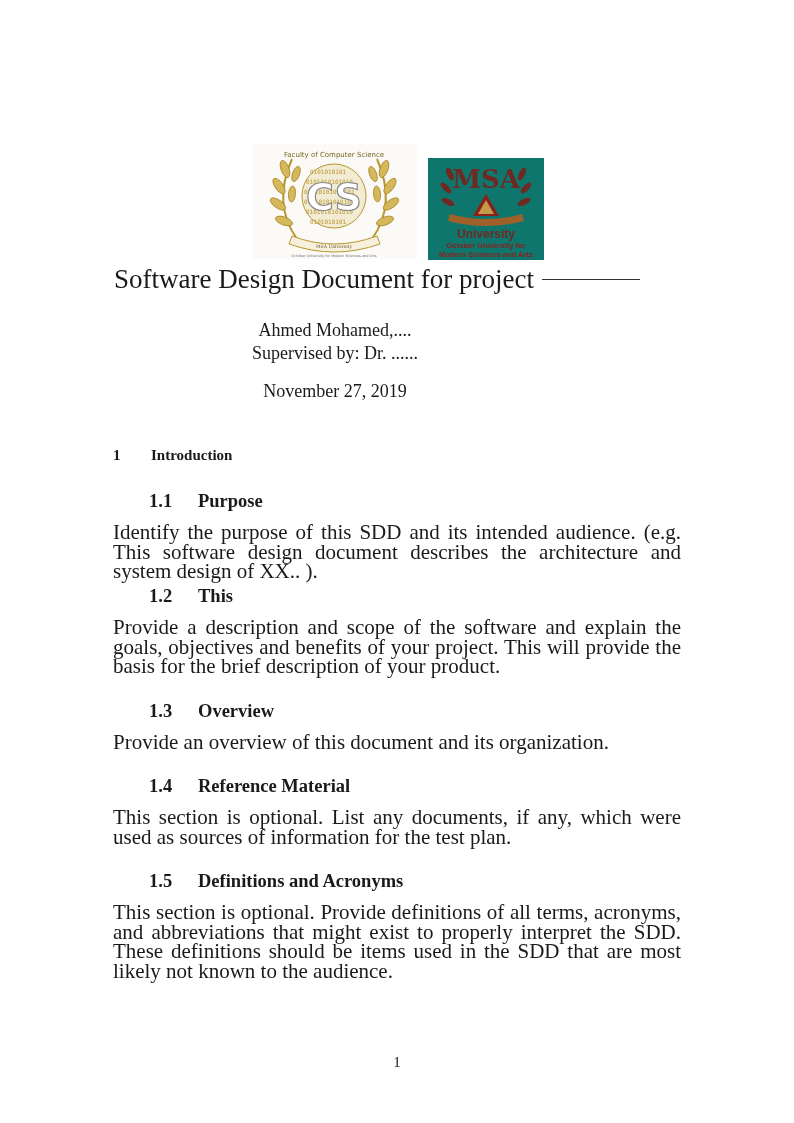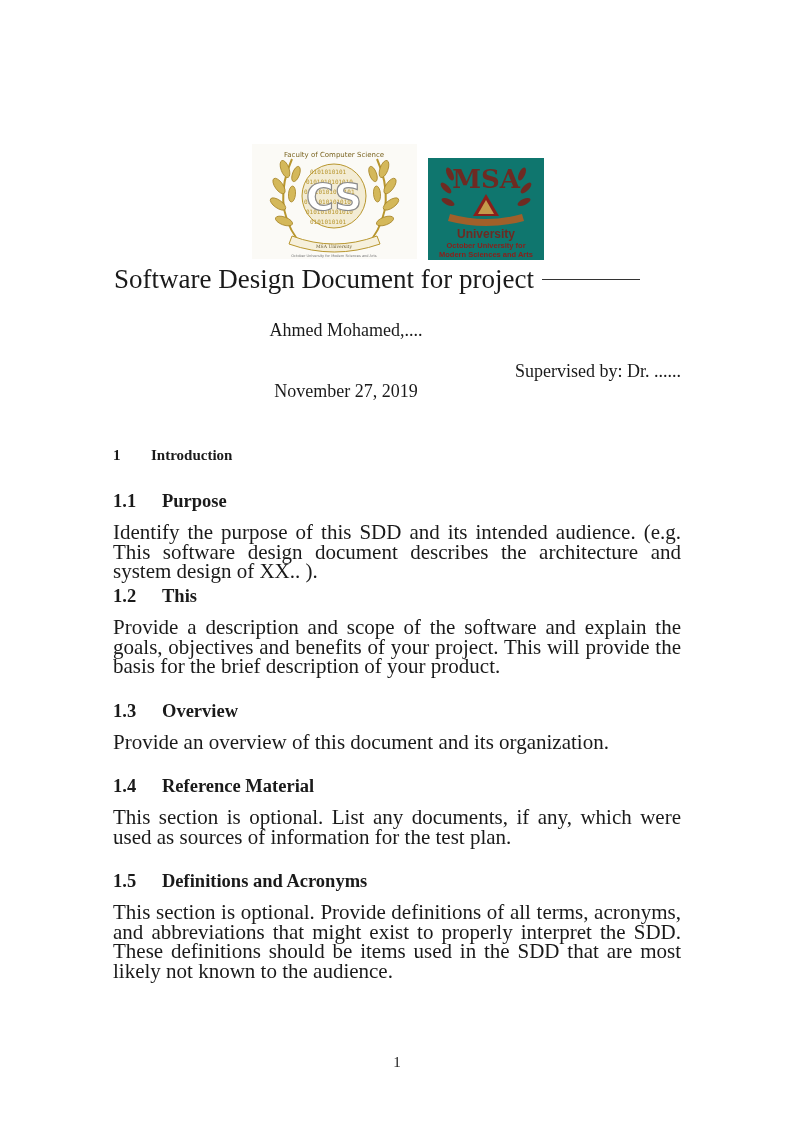--- a/index.html
+++ b/index.html
@@ -6,26 +6,26 @@
   body { width: 794px; height: 1123px; position: relative; overflow: hidden;
          font-family: "DejaVu Serif", "Liberation Serif", serif; color: #1a1a1a; }
   .page { position: absolute; left: 0; top: 0; width: 794px; height: 1123px; }
   .logos { position: absolute; top: 142px; left: 0; width: 794px; height: 120px; }
   .logo-cs { position: absolute; left: 252px; top: 2px; width: 165px; height: 115px; background: #fbfaf6; }
   .logo-msa { position: absolute; left: 428px; top: 16px; width: 116px; height: 102px; background: #0f766e; }
   .title { position: absolute; top: 264px; left: 0; width: 754px; text-align: center;
            font-family: "Liberation Serif", serif; font-size: 27px; font-weight: normal; color: #1a1a1a; }
   .title .rule { display: inline-block; width: 98px; border-top: 1px solid #333; vertical-align: middle; margin-left: 8px; position: relative; top: -2px; }
   .author { position: absolute; left: 0; width: 670px; text-align: center;
-            font-family: "Liberation Serif", serif; font-size: 18px; margin-left: 11px; }
+            font-family: "Liberation Serif", serif; font-size: 18px; }
   .sec { position: absolute; left: 113px; font-family: "Liberation Serif", serif; font-weight: bold; }
   .sec .num { display: inline-block; }
   .h1 { font-size: 15px; }
   .h1 .num { width: 38px; }
-  .h2 { font-size: 18.5px; }
+  .h2 { font-size: 18.5px; margin-left: 36px; }
   .h2 .num { width: 49px; }
   .para { position: absolute; left: 113px; width: 568px; font-family: "Liberation Serif", serif;
           font-size: 21px; line-height: 19.5px; text-align: justify; }
   .pagenum { position: absolute; top: 1054px; left: 0; width: 794px; text-align: center;
              font-family: "Liberation Serif", serif; font-size: 15px; }
 </style>
 </head>
 <body>
 
 <div class="page">
@@ -89,21 +89,21 @@
         <text x="58" y="99" text-anchor="middle" font-family="Liberation Sans, sans-serif" font-size="7.5" font-weight="bold" fill="#8b1f1a">Modern Sciences and Arts</text>
       </svg>
     </div>
   </div>
 
   <div class="title">
     <span>Software Design Document for project</span><span class="rule"></span>
   </div>
 
   <div class="author" style="top:320px;">Ahmed Mohamed,....</div>
-  <div class="author" style="top:361px;text-align:right;">Supervised by: Dr. ......</div>
+  <div class="author" style="top:343px;">Supervised by: Dr. ......</div>
   <div class="author" style="top:381px;">November 27, 2019</div>
 
   <div class="sec h1" style="top:447px;">
     <span class="num">1</span><span>Introduction</span>
   </div>
 
   <div class="sec h2" style="top:491px;">
     <span class="num">1.1</span><span>Purpose</span>
   </div>
   <div class="para" style="top:523px;">Identify the purpose of this SDD and its intended audience. (e.g.  This software design document describes the architecture and system design of XX.. ).</div>

